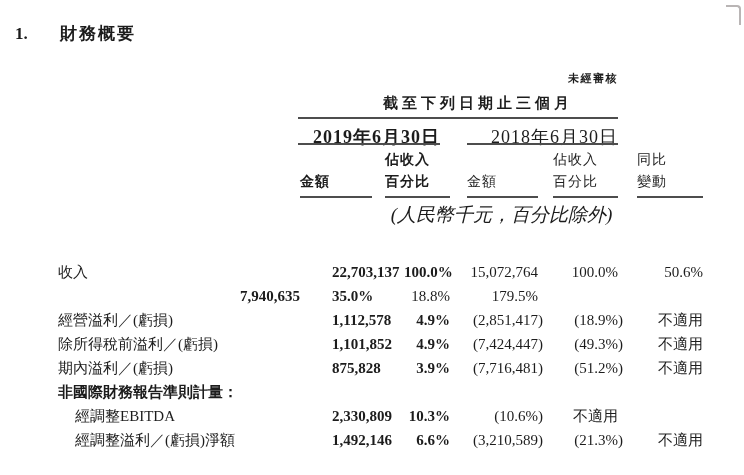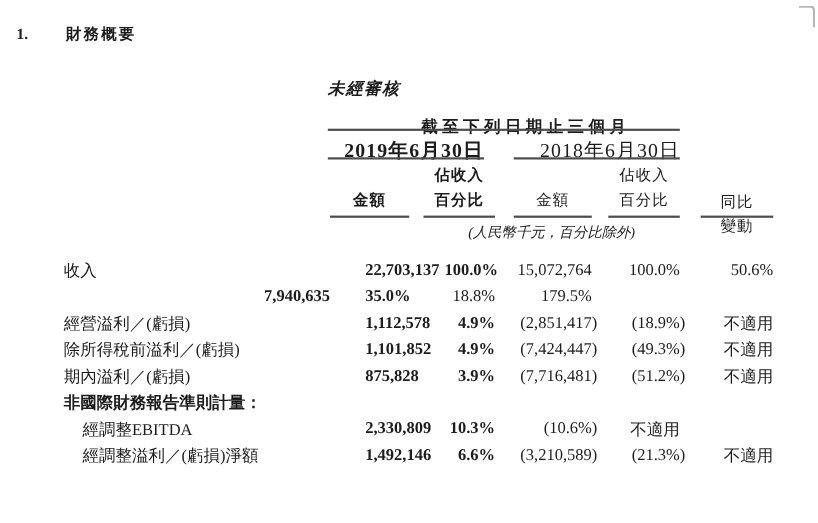--- a/index.html
+++ b/index.html
@@ -18,70 +18,70 @@
     color: var(--text, #1c1c1c);
     font-family: "Liberation Serif", "DejaVu Serif", serif;
     overflow: hidden;
   }
   .strong { font-weight: bold; }
 
   
   .title {
     position: absolute;
     top: 22px; left: 15px;
-    font-size: 14px;
+    font-size: 17px;
     font-weight: bold;
   }
   .t-num { display: inline-block; width: 45px; }
   .t-text { letter-spacing: 2px; }
 
   
   .h-unaudited {
     position: absolute; left: 298px; top: 71px; width: 320px;
-    text-align: left; font-size: 15px; letter-spacing: 1.5px; font-style: italic;
+    text-align: right; font-size: 11px; letter-spacing: 1.5px;
   }
   .h-period {
     position: absolute; left: 318px; top: 94px; width: 320px;
-    text-align: center; font-size: 15px; letter-spacing: 4px; margin-top: 12px;
+    text-align: center; font-size: 15px; letter-spacing: 4px;
   }
   .h-date {
     position: absolute; top: 125px;
     text-align: right; font-size: 18px; letter-spacing: 1px;
     white-space: nowrap;
   }
   .d2019 { left: 298px; width: 142px; }
   .d2018 { left: 467px; width: 151px; }
 
   .rule { position: absolute; height: 2px; background: var(--rule, #4d4d4d); }
   .rule-top  { left: 298px; top: 117px; width: 320px; }
   .rule-2019 { left: 298px; top: 143px; width: 142px; }
   .rule-2018 { left: 467px; top: 143px; width: 151px; }
   .rs1 { left: 300px; top: 196px; width: 72px; }
   .rs2 { left: 385px; top: 196px; width: 65px; }
   .rs3 { left: 467px; top: 196px; width: 71px; }
   .rs4 { left: 553px; top: 196px; width: 65px; }
   .rs5 { left: 637px; top: 196px; width: 66px; }
 
-  .sh { position: absolute; text-align: center; font-size: 14px; letter-spacing: 1px; white-space: nowrap; }
+  .sh { position: absolute; text-align: left; font-size: 14px; letter-spacing: 1px; white-space: nowrap; }
   .sh.l1 { top: 151px; }
   .sh.l2 { top: 173px; }
   .sh-amt19 { left: 300px; width: 72px; }
   .sh-pct19 { left: 385px; width: 65px; }
   .sh-amt18 { left: 467px; width: 71px; }
   .sh-pct18 { left: 553px; width: 65px; }
-  .sh-yoy   { left: 637px; width: 66px; margin-top: 24px; }
+  .sh-yoy   { left: 637px; width: 66px; }
 
   .h-note {
     position: absolute; left: 385px; top: 202px; width: 233px;
-    text-align: center; font-style: italic; font-size: 13px;
+    text-align: center; font-style: italic; font-size: 19px;
     white-space: nowrap;
   }
 
   
-  .tbody { position: absolute; left: 58px; top: 234px; }
+  .tbody { position: absolute; left: 58px; top: 260px; }
   .row {
     display: grid;
     grid-template-columns: 242px 72px 78px 88px 80px 85px;
     height: 24px;
     align-items: center;
   }
   .cell { font-size: 15px; white-space: nowrap; }
   .label { text-align: left; }
   .label.indent { padding-left: 17px; }
   .num { text-align: right; position: relative; }

